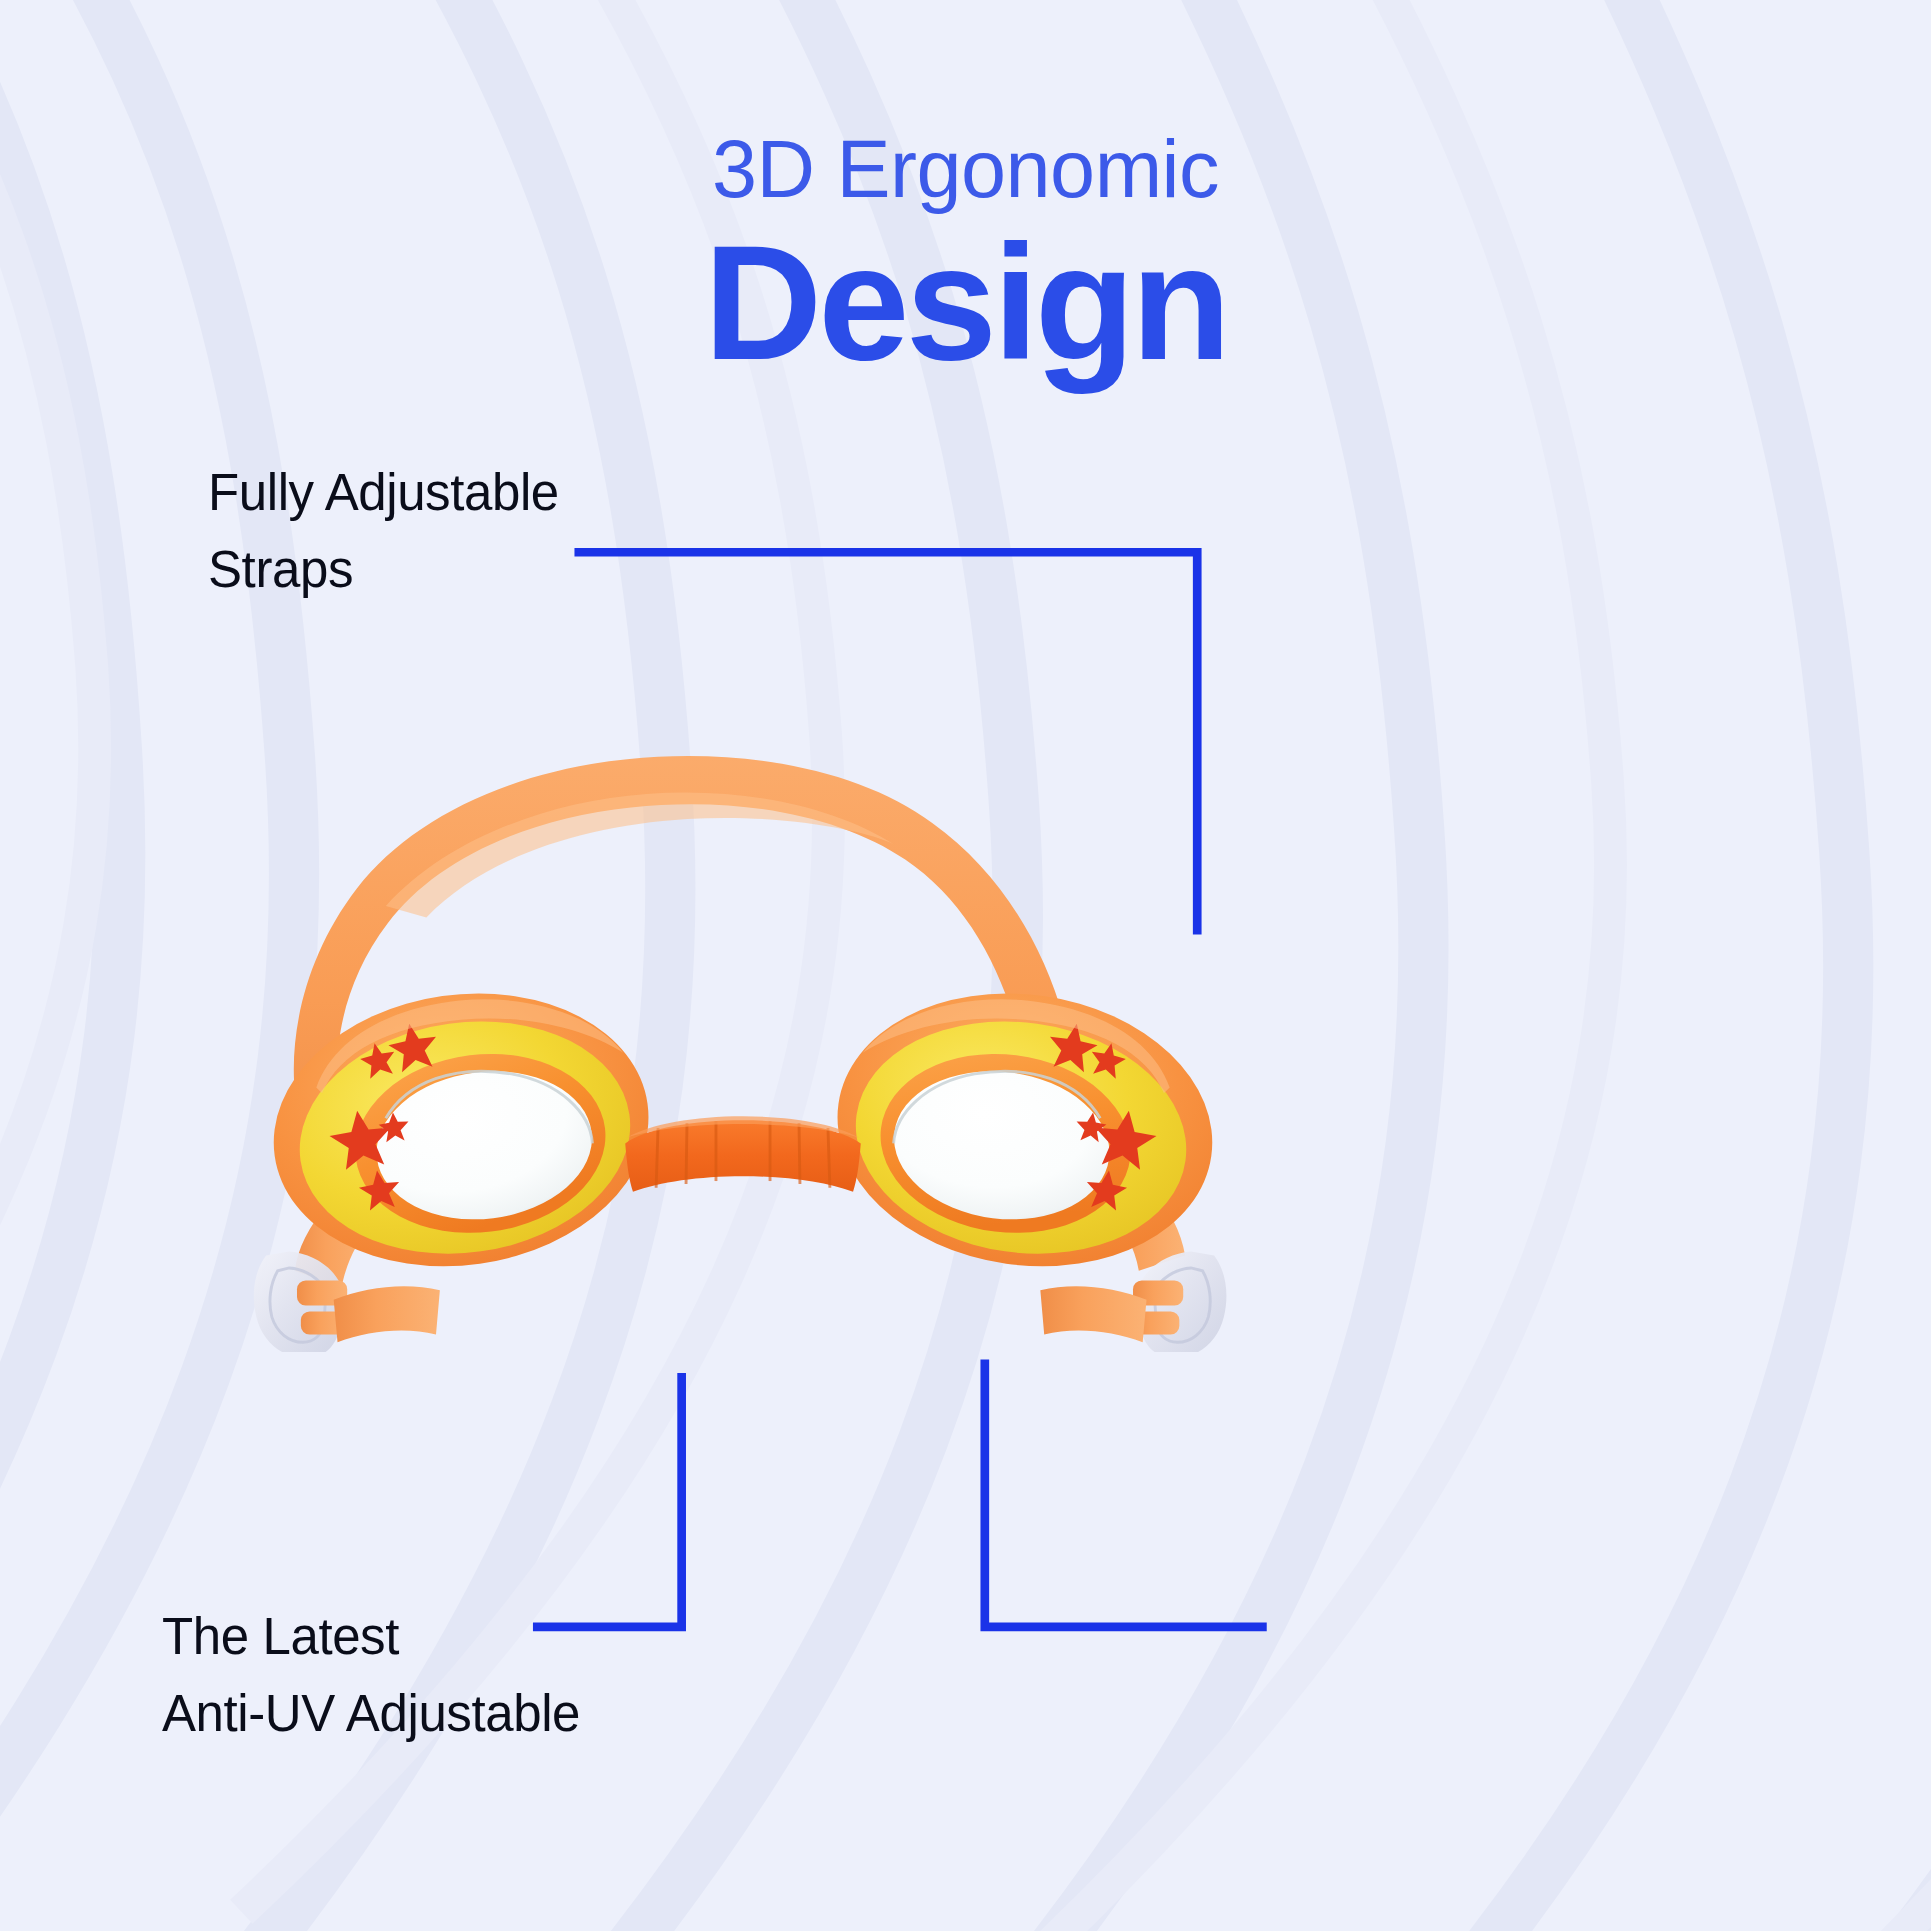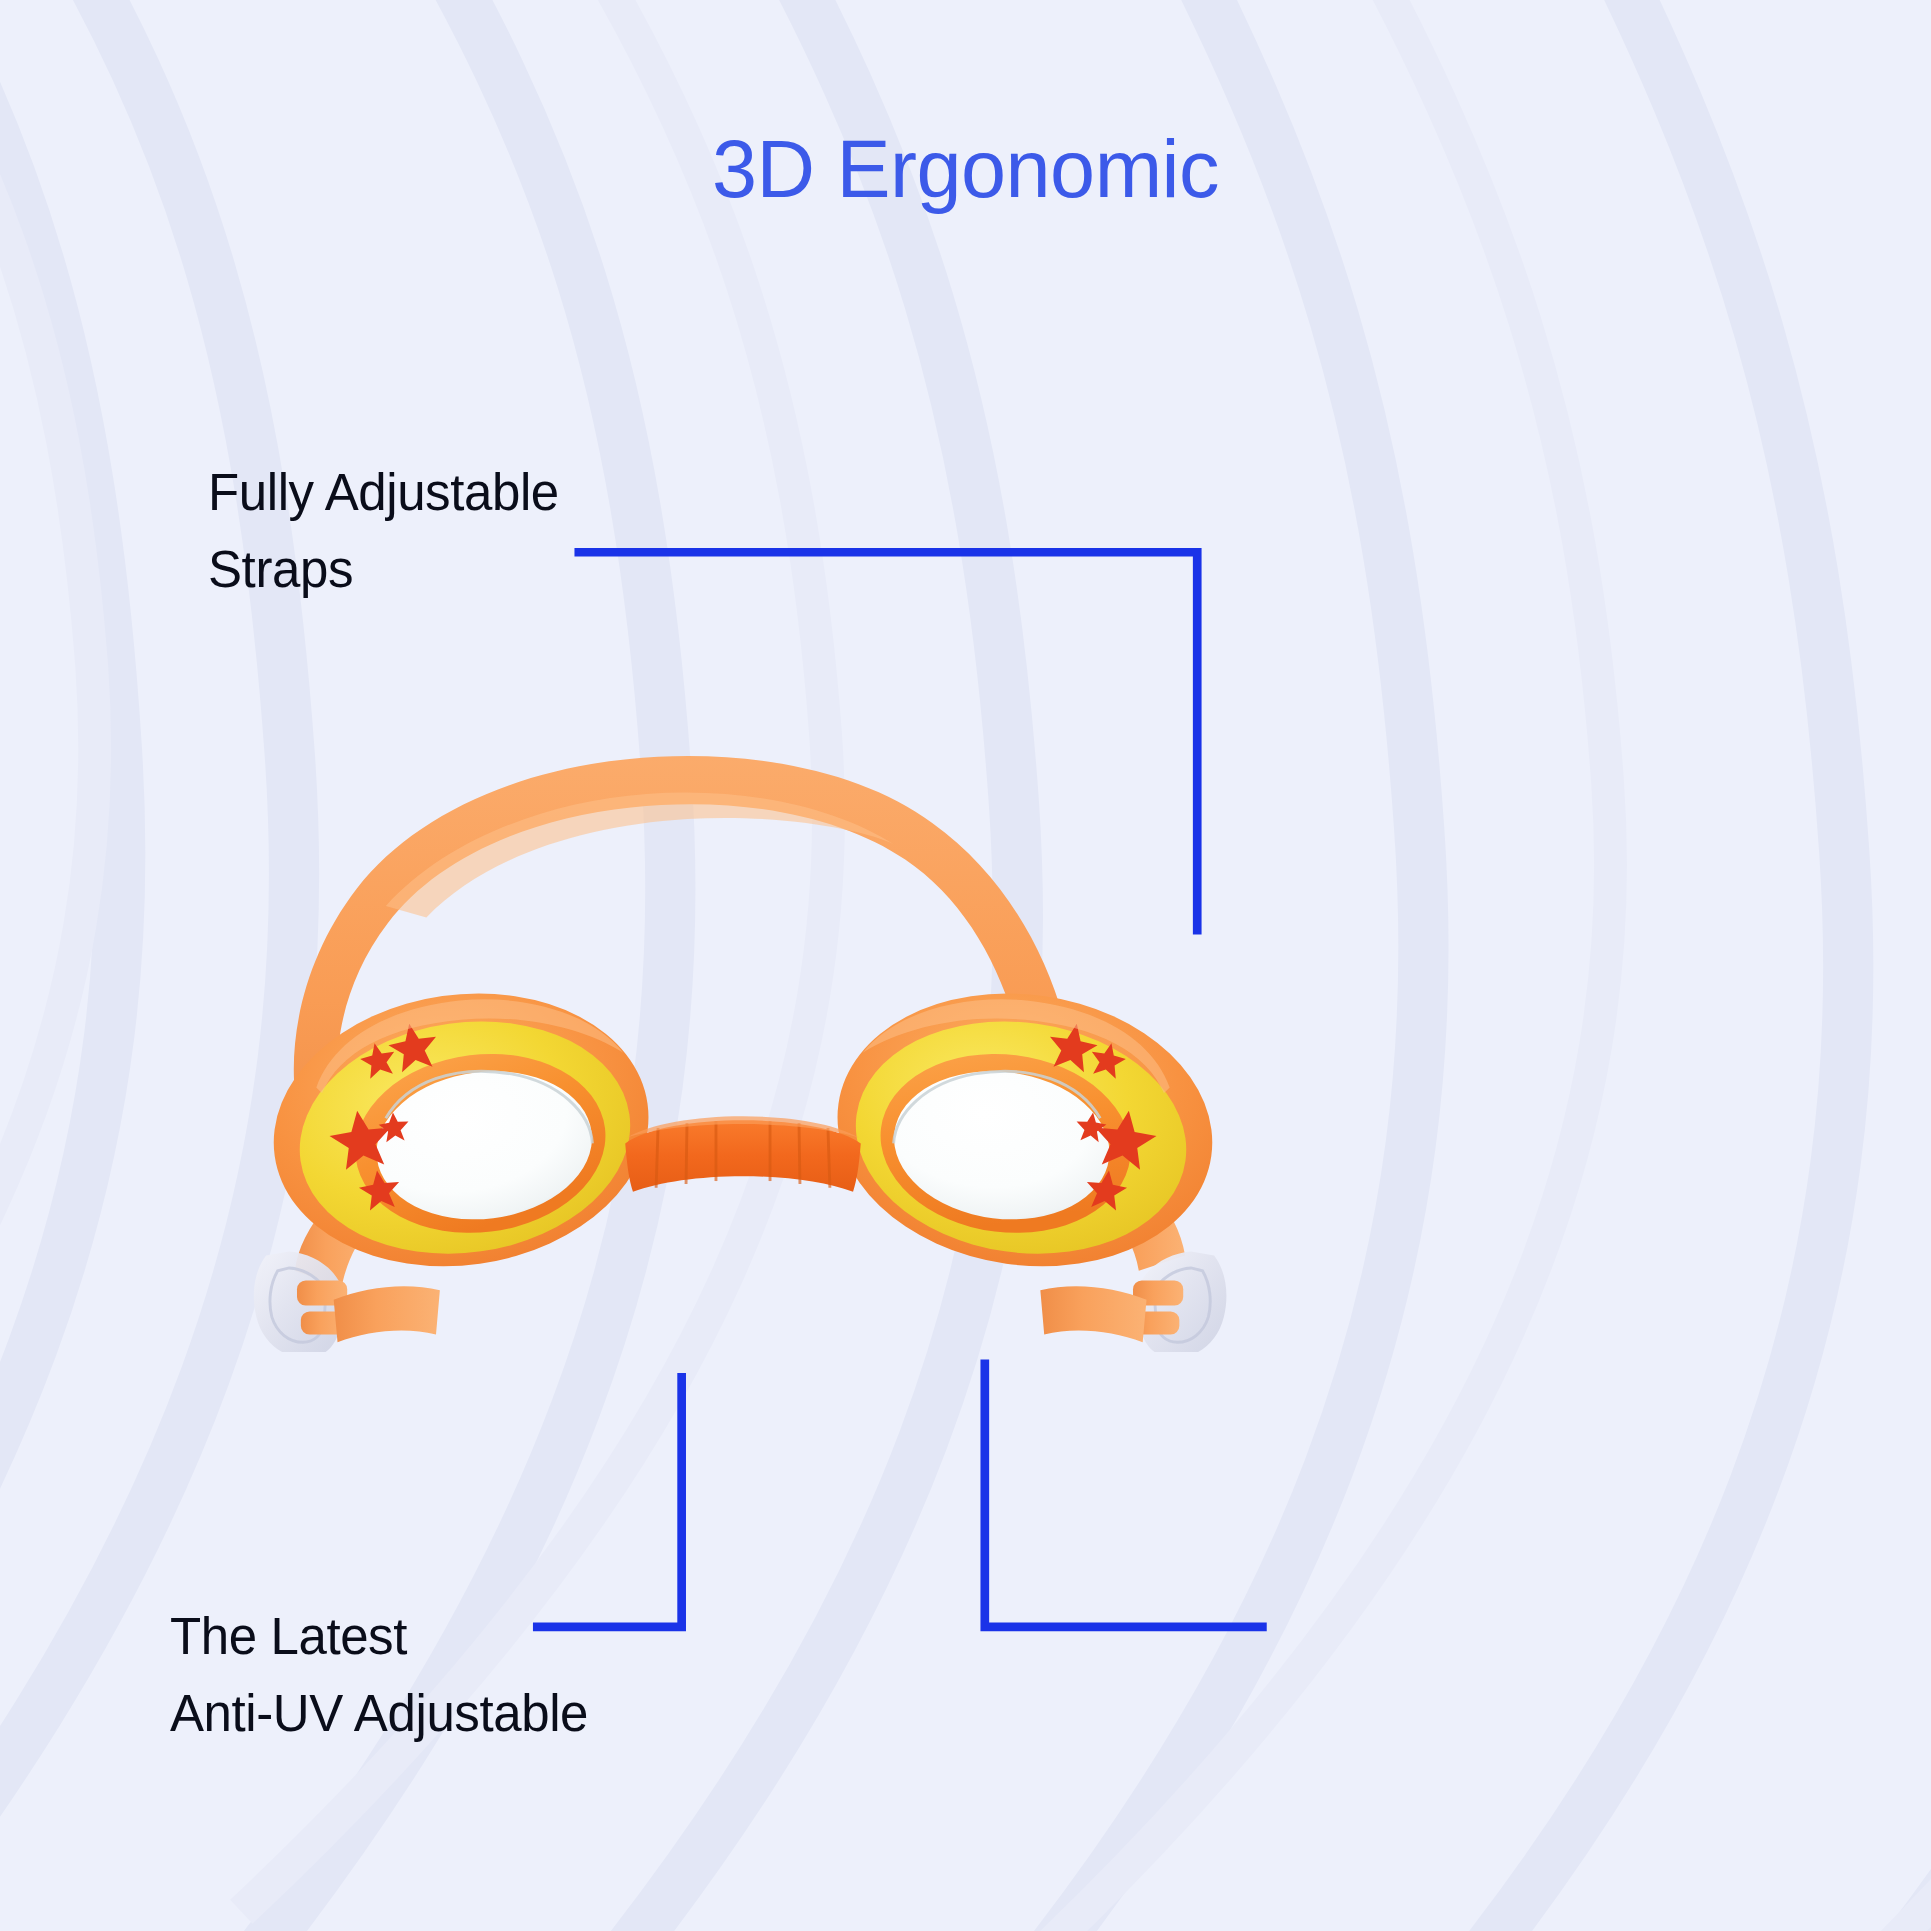--- a/index.html
+++ b/index.html
@@ -37,21 +37,21 @@
   .callout{
     position:absolute;
     color:#0a0d1a;
     font-size:51px;
     line-height:77px;
     font-weight:500;
     letter-spacing:-0.4px;
     white-space:nowrap;
   }
   #callout-straps{left:208px;top:454px;}
-  #callout-uv{left:170px;top:1598px;}
+  #callout-uv{left:162px;top:1598px;}
   #callout-silicon{left:999px;top:1598px;text-align:left;}
   .callout .l2{display:block;}
 
   
   #leaders{position:absolute;inset:0;width:1931px;height:1931px;}
 
   
   #product{position:absolute;left:241px;top:734px;width:1004px;height:618px;}
 </style>
 </head>
@@ -77,20 +77,21 @@
     </g>
     <g clip-path="url(#clipAll)" fill="none" stroke="#e8ebf8" stroke-width="34">
       <path d="M-520,1900 C 0,1420 120,1040 95,690 C 70,360 -10,120 -200,-120"></path>
       <path d="M 250,1980 C 760,1500 880,1110 855,760 C 830,420 750,160 560,-130"></path>
       <path d="M1060,2040 C 1570,1560 1690,1160 1665,810 C 1640,460 1560,200 1370,-130"></path>
       <path d="M1880,2090 C 2390,1610 2510,1200 2485,850 C 2460,500 2380,230 2190,-130"></path>
     </g>
   </svg>
 
   <div class="headline" id="title-top">3D Ergonomic</div>
+  <div class="headline" id="title-main">Design</div>
 
   <svg id="product" viewBox="0 0 1040 640">
     <defs>
 
       <linearGradient id="gStrap" x1="0" y1="0" x2="0" y2="1">
         <stop offset="0%" stop-color="#FBAB6B"></stop>
         <stop offset="55%" stop-color="#F99C54"></stop>
         <stop offset="100%" stop-color="#EE8C45"></stop>
       </linearGradient>
       <linearGradient id="gStrapL" x1="0" y1="0" x2="1" y2="0">

